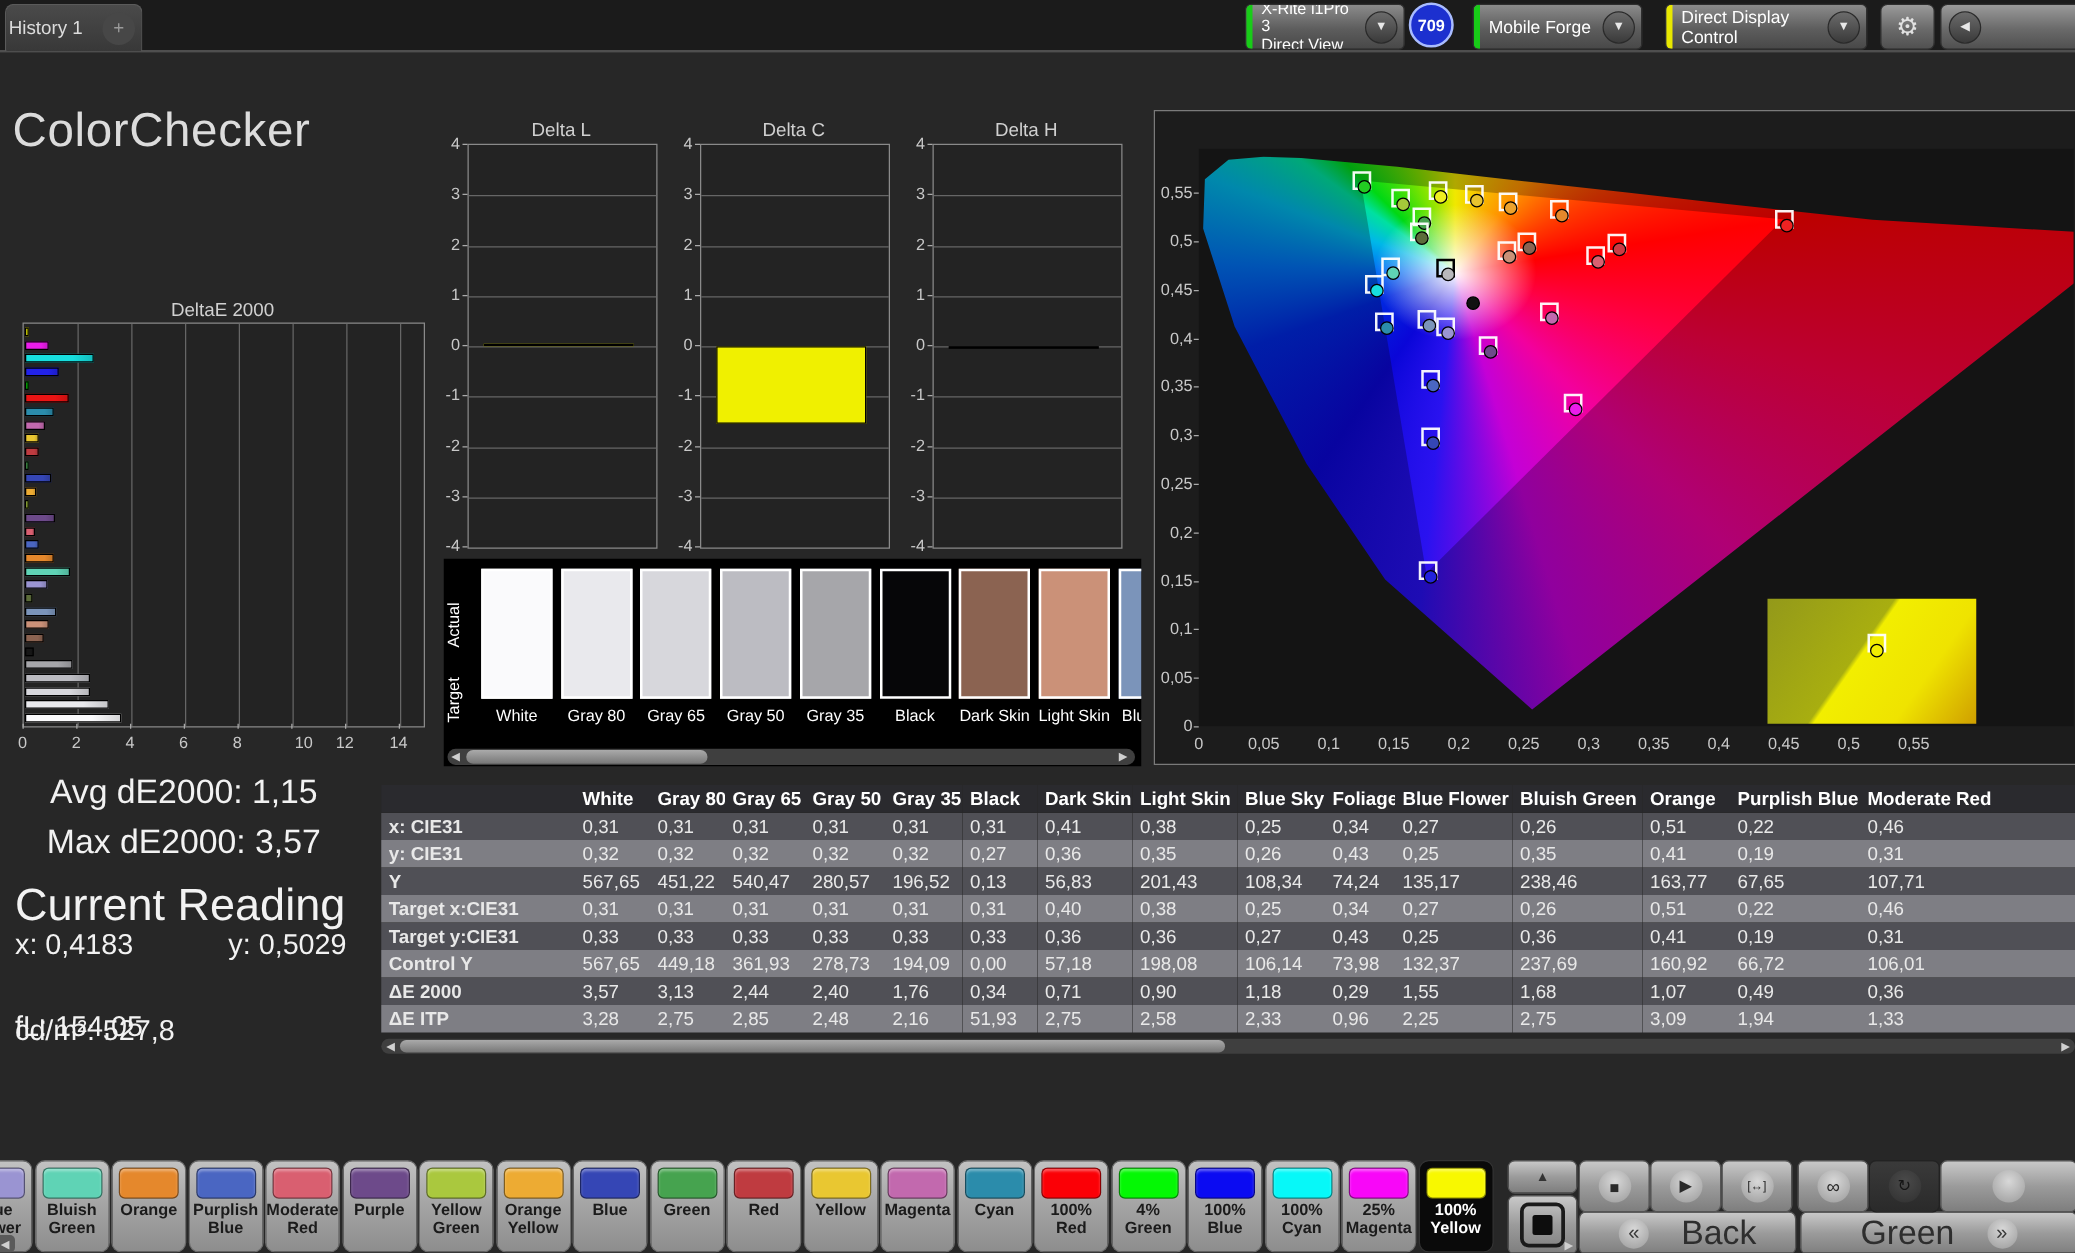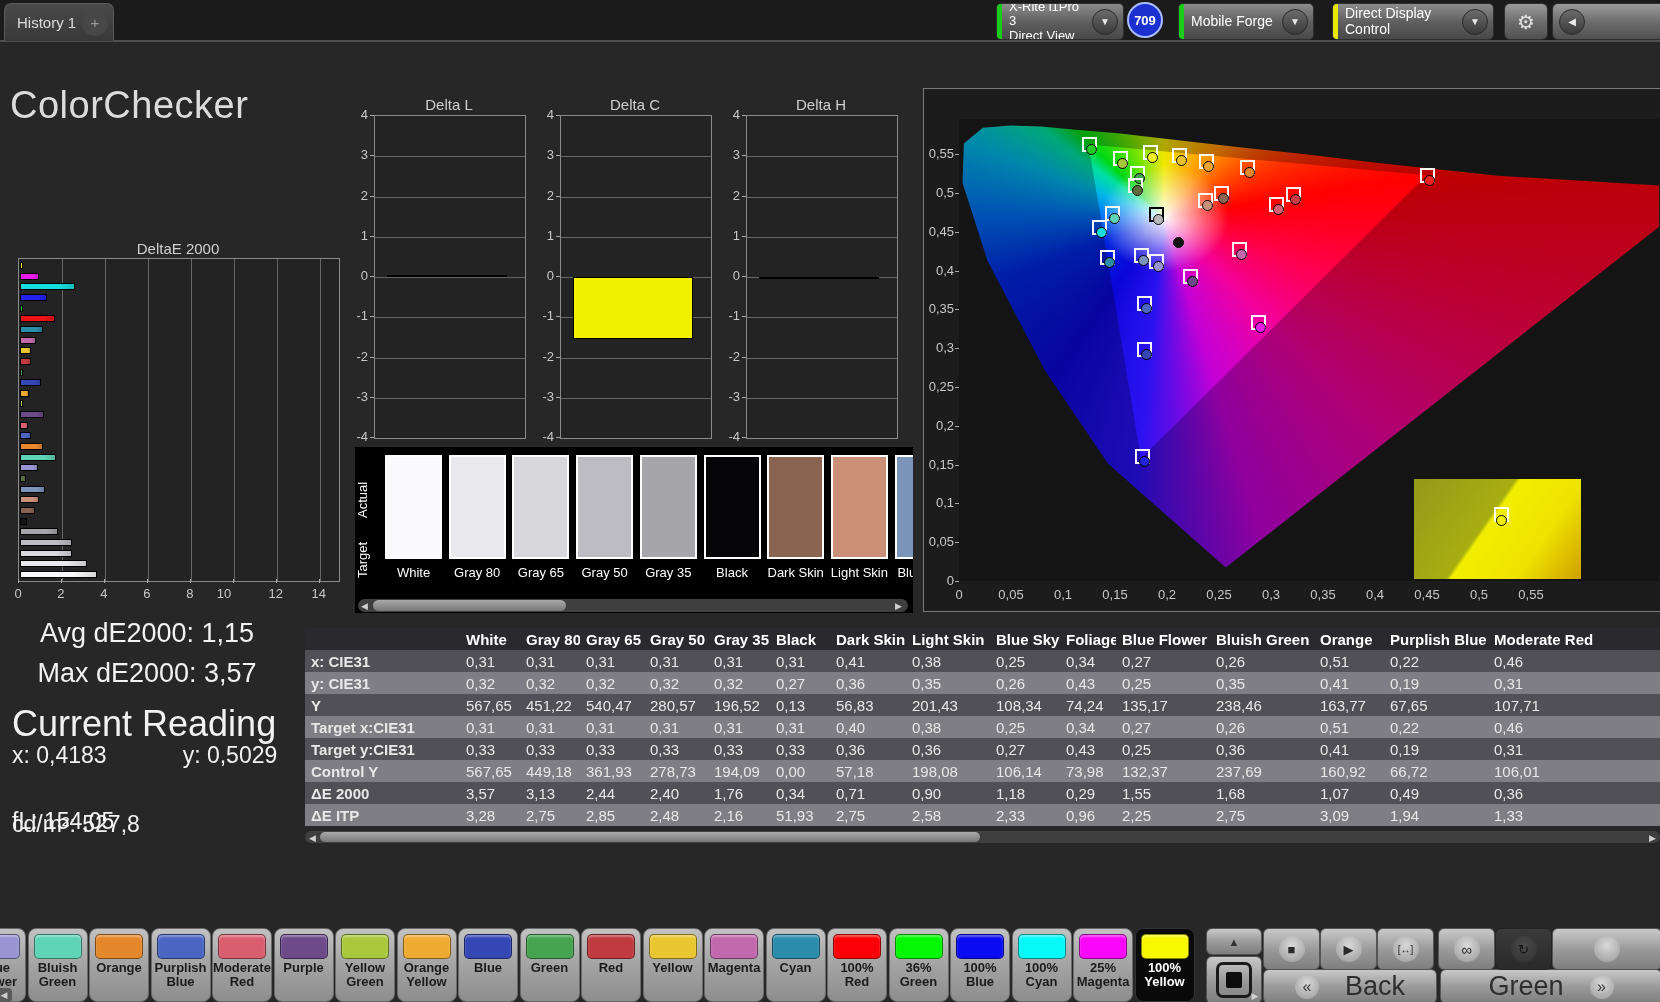--- a/index.html
+++ b/index.html
@@ -3,21 +3,21 @@
 <meta charset="utf-8">
 <style>
   html,body{margin:0;padding:0}
   body{width:1660px;height:1002px;background:#272727;overflow:hidden;position:relative;
        font-family:"Liberation Sans","DejaVu Sans",sans-serif;color:#e8e8e8;-webkit-font-smoothing:antialiased}
   .abs{position:absolute}
   
   #topbar{position:absolute;left:0;top:0;width:1660px;height:40px;background:#1b1b1b;border-bottom:2px solid #4f4f4f}
   .tab{position:absolute;left:4px;top:3px;width:108px;height:37px;background:linear-gradient(180deg,#4a4a4a,#383838);
        border:1px solid #5a5a5a;border-bottom:none;border-radius:7px 7px 0 0;display:flex;align-items:center}
-  .tab .lbl{font-size:15px;color:#dcdcdc;padding-left:12px;flex:1}
+  .tab .lbl{font-size:15px;color:#dcdcdc;padding-left:2px;flex:1}
   .addtab{width:26px;height:26px;border-radius:50%;background:#474747;color:#9a9a9a;font-size:15px;
           display:flex;align-items:center;justify-content:center;margin-right:5px}
   .ddbtn{position:absolute;top:3px;height:35px;border-radius:5px;border:1px solid #2e2e2e;
          background:linear-gradient(180deg,#8b8b8b,#5d5d5d 55%,#484848);display:flex;align-items:center;overflow:hidden}
   .ddind{width:5px;align-self:stretch}
   .ddtext{flex:1;padding:0 4px 0 7px;color:#fff;line-height:1.12}
   .ddarrow{width:24px;height:24px;border-radius:50%;background:linear-gradient(180deg,#6b6b6b,#3a3a3a);
            border:1px solid #2a2a2a;color:#e8e8e8;font-size:10px;display:flex;align-items:center;justify-content:center;margin-right:5px}
   .badge{position:absolute;top:2px;width:36px;height:36px;border-radius:50%;background:#1c30cf;border:2px solid #a9bcff;
          color:#fff;font-size:13px;font-weight:bold;display:flex;align-items:center;justify-content:center;box-sizing:border-box}
@@ -173,21 +173,21 @@
     <div class="xlab" style="left: 0px; top: 4px;">0</div>
     <div style="position: absolute; left: 0px; top: -3px; width: 1px; height: 4px; background: rgb(170, 170, 170);"></div>
     <div class="xlab" style="left: 42.973px; top: 4px;">2</div>
     <div style="position: absolute; left: 42.973px; top: -3px; width: 1px; height: 4px; background: rgb(170, 170, 170);"></div>
     <div class="xlab" style="left: 85.9459px; top: 4px;">4</div>
     <div style="position: absolute; left: 85.9459px; top: -3px; width: 1px; height: 4px; background: rgb(170, 170, 170);"></div>
     <div class="xlab" style="left: 128.919px; top: 4px;">6</div>
     <div style="position: absolute; left: 128.919px; top: -3px; width: 1px; height: 4px; background: rgb(170, 170, 170);"></div>
     <div class="xlab" style="left: 171.892px; top: 4px;">8</div>
     <div style="position: absolute; left: 171.892px; top: -3px; width: 1px; height: 4px; background: rgb(170, 170, 170);"></div>
-    <div class="xlab" style="left: 206px; top: 4px; text-align: right;">10</div>
+    <div class="xlab" style="left: 225px; top: 4px; text-align: right;">10</div>
     <div style="position: absolute; left: 214.865px; top: -3px; width: 1px; height: 4px; background: rgb(170, 170, 170);"></div>
     <div class="xlab" style="left: 257.838px; top: 4px;">12</div>
     <div style="position: absolute; left: 257.838px; top: -3px; width: 1px; height: 4px; background: rgb(170, 170, 170);"></div>
     <div class="xlab" style="left: 300.811px; top: 4px;">14</div>
     <div style="position: absolute; left: 300.811px; top: -3px; width: 1px; height: 4px; background: rgb(170, 170, 170);"></div>
   </div>
 
 <div id="delta-charts" class="abs" style="left:0;top:0;width:0;height:0">
     <div class="ctitle" style="left: 374px; top: 96px; width: 150px;">Delta L</div>
     <div class="cplot" style="left: 374px; top: 115px; width: 150px; height: 322px;">
@@ -659,21 +659,21 @@
     <div class="patch" style="left: 765.5px;">
       <div class="chip" style="background: rgb(43, 140, 171);"></div>
       <div class="plab">Cyan</div>
     </div>
     <div class="patch" style="left: 827px;">
       <div class="chip" style="background: rgb(251, 0, 6);"></div>
       <div class="plab">100% Red</div>
     </div>
     <div class="patch" style="left: 888.5px;">
       <div class="chip" style="background: rgb(4, 248, 4);"></div>
-      <div class="plab">36% Green</div>
+      <div class="plab">4% Green</div>
     </div>
     <div class="patch" style="left: 950px;">
       <div class="chip" style="background: rgb(11, 11, 242);"></div>
       <div class="plab">100% Blue</div>
     </div>
     <div class="patch" style="left: 1011.5px;">
       <div class="chip" style="background: rgb(7, 248, 248);"></div>
       <div class="plab">100% Cyan</div>
     </div>
     <div class="patch" style="left: 1073px;">

